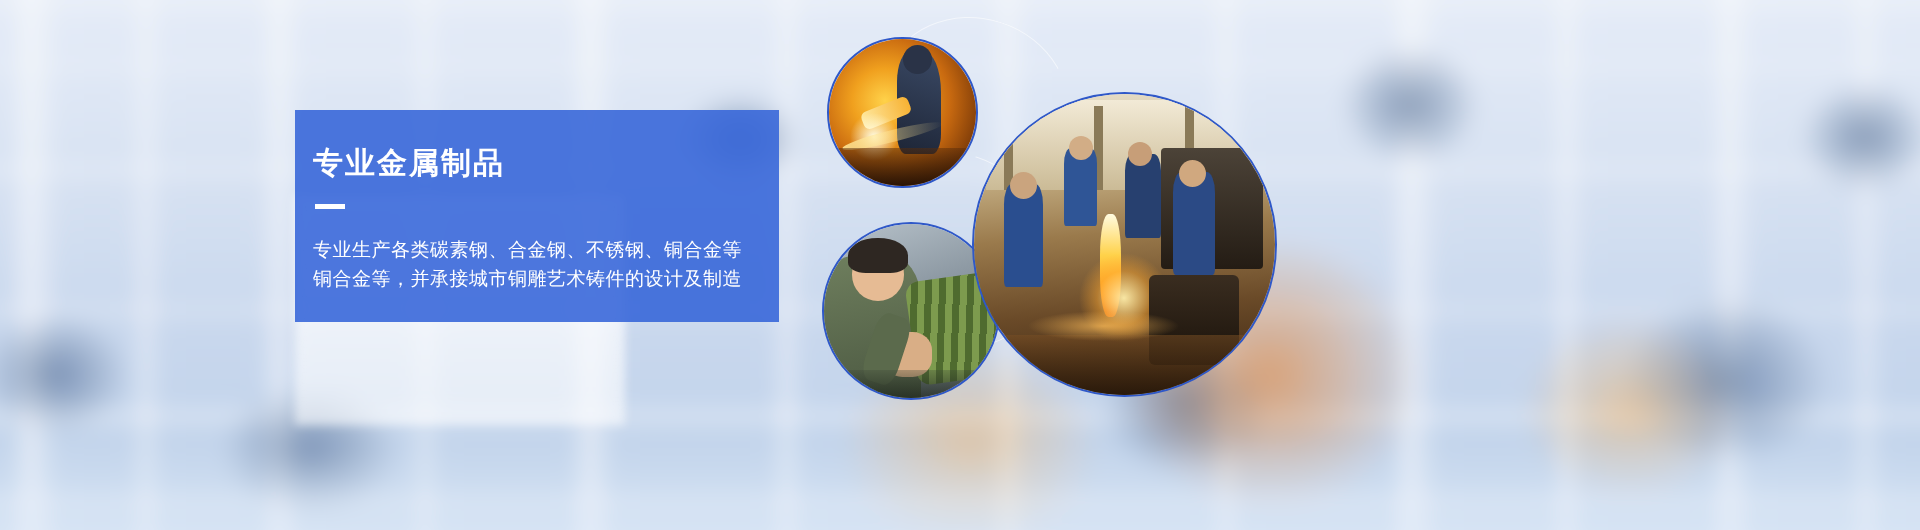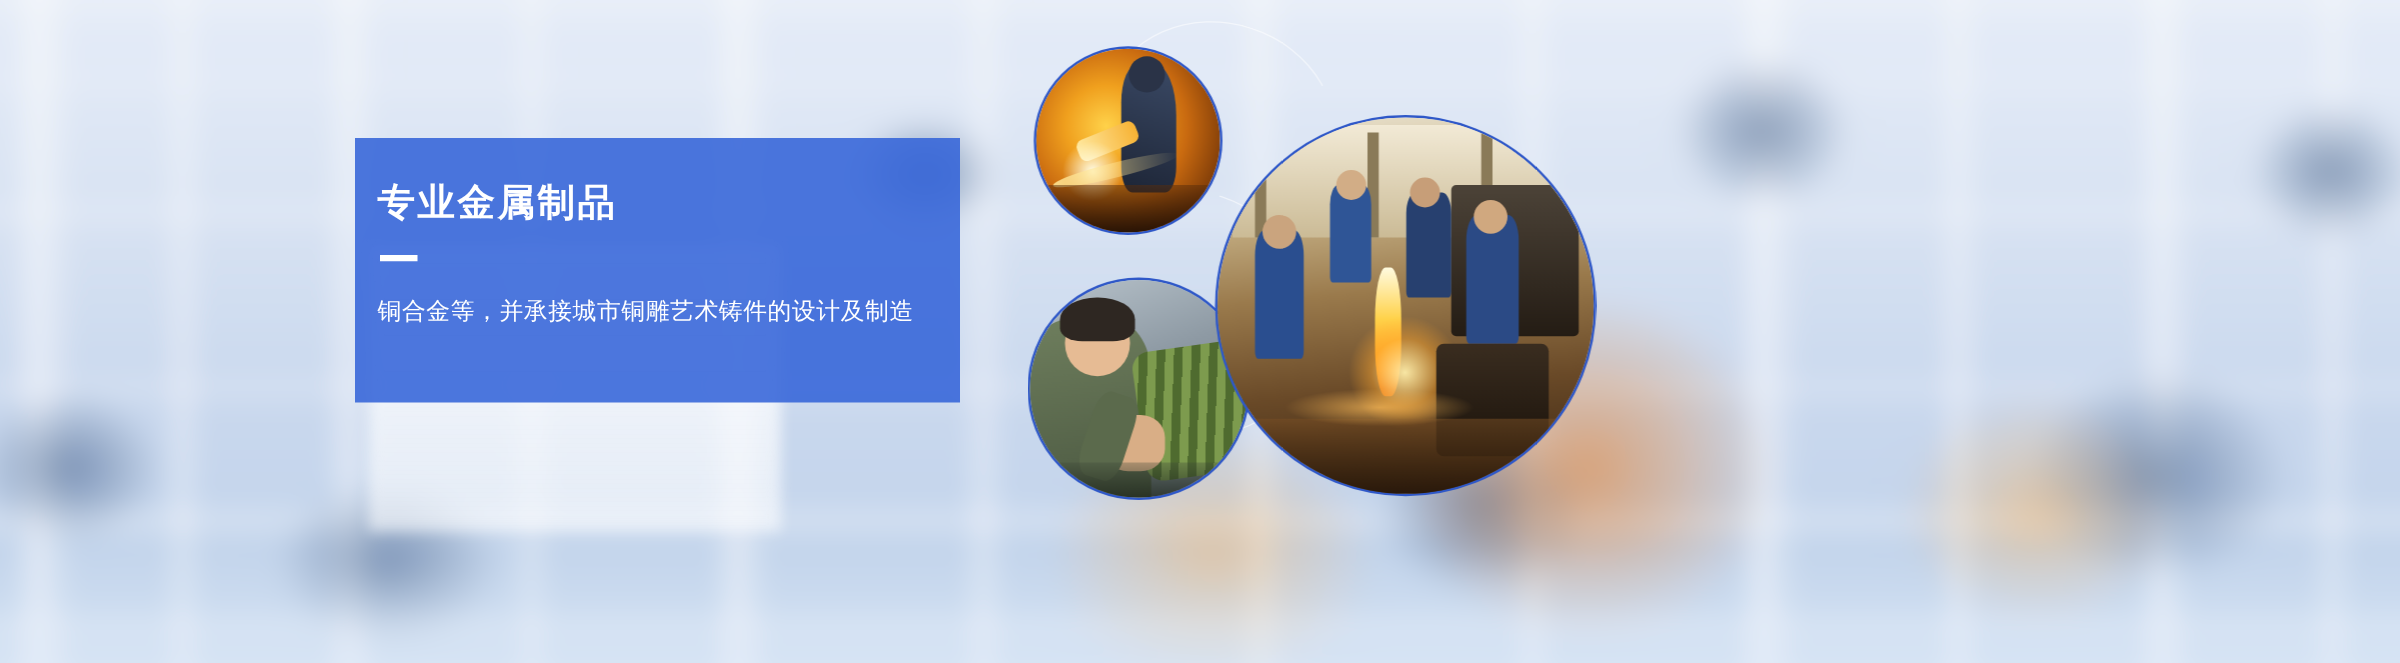--- a/index.html
+++ b/index.html
@@ -30,21 +30,21 @@
 
   
   .slab {
     position:absolute; left:295px; top:195px; width:330px; height:230px;
     background:linear-gradient(180deg,rgba(255,255,255,.80),rgba(255,255,255,.55));
     filter:blur(5px);
   }
 
   
   #panel {
-    position:absolute; left:284px; top:110px; width:484px; height:212px;
+    position:absolute; left:295px; top:110px; width:484px; height:212px;
     background:rgba(52,100,216,.88);
     padding:38px 0 12px 18px;
   }
   #headline {
     color:#fff; font-size:30px; font-weight:bold; letter-spacing:2px;
     line-height:1; white-space:nowrap;
   }
   #divider { width:30px; height:5px; background:#fff; margin:26px 0 0 2px; }
   #body { margin-top:26px; color:#fff; font-size:19px; line-height:1.55; letter-spacing:.5px; }
   #body div { white-space:nowrap; }
@@ -153,17 +153,18 @@
 
       <s style="left:0;top:80%;width:100%;height:20%;background:linear-gradient(180deg,rgba(120,78,36,.55),rgba(40,24,10,.92));"></s>
       <s style="left:18%;top:72%;width:50%;height:10%;background:radial-gradient(closest-side,rgba(255,190,90,.7),rgba(255,160,50,0));"></s>
     </div>
   </div>
 
   <div id="panel">
     <div id="headline">专业金属制品</div>
     <div id="divider"></div>
     <div id="body">
+      <div>专业生产各类碳素钢、合金钢、不锈钢、铜合金等</div>
       <div>铜合金等，并承接城市铜雕艺术铸件的设计及制造</div>
     </div>
   </div>
 
 </div>
 
 </body></html>

